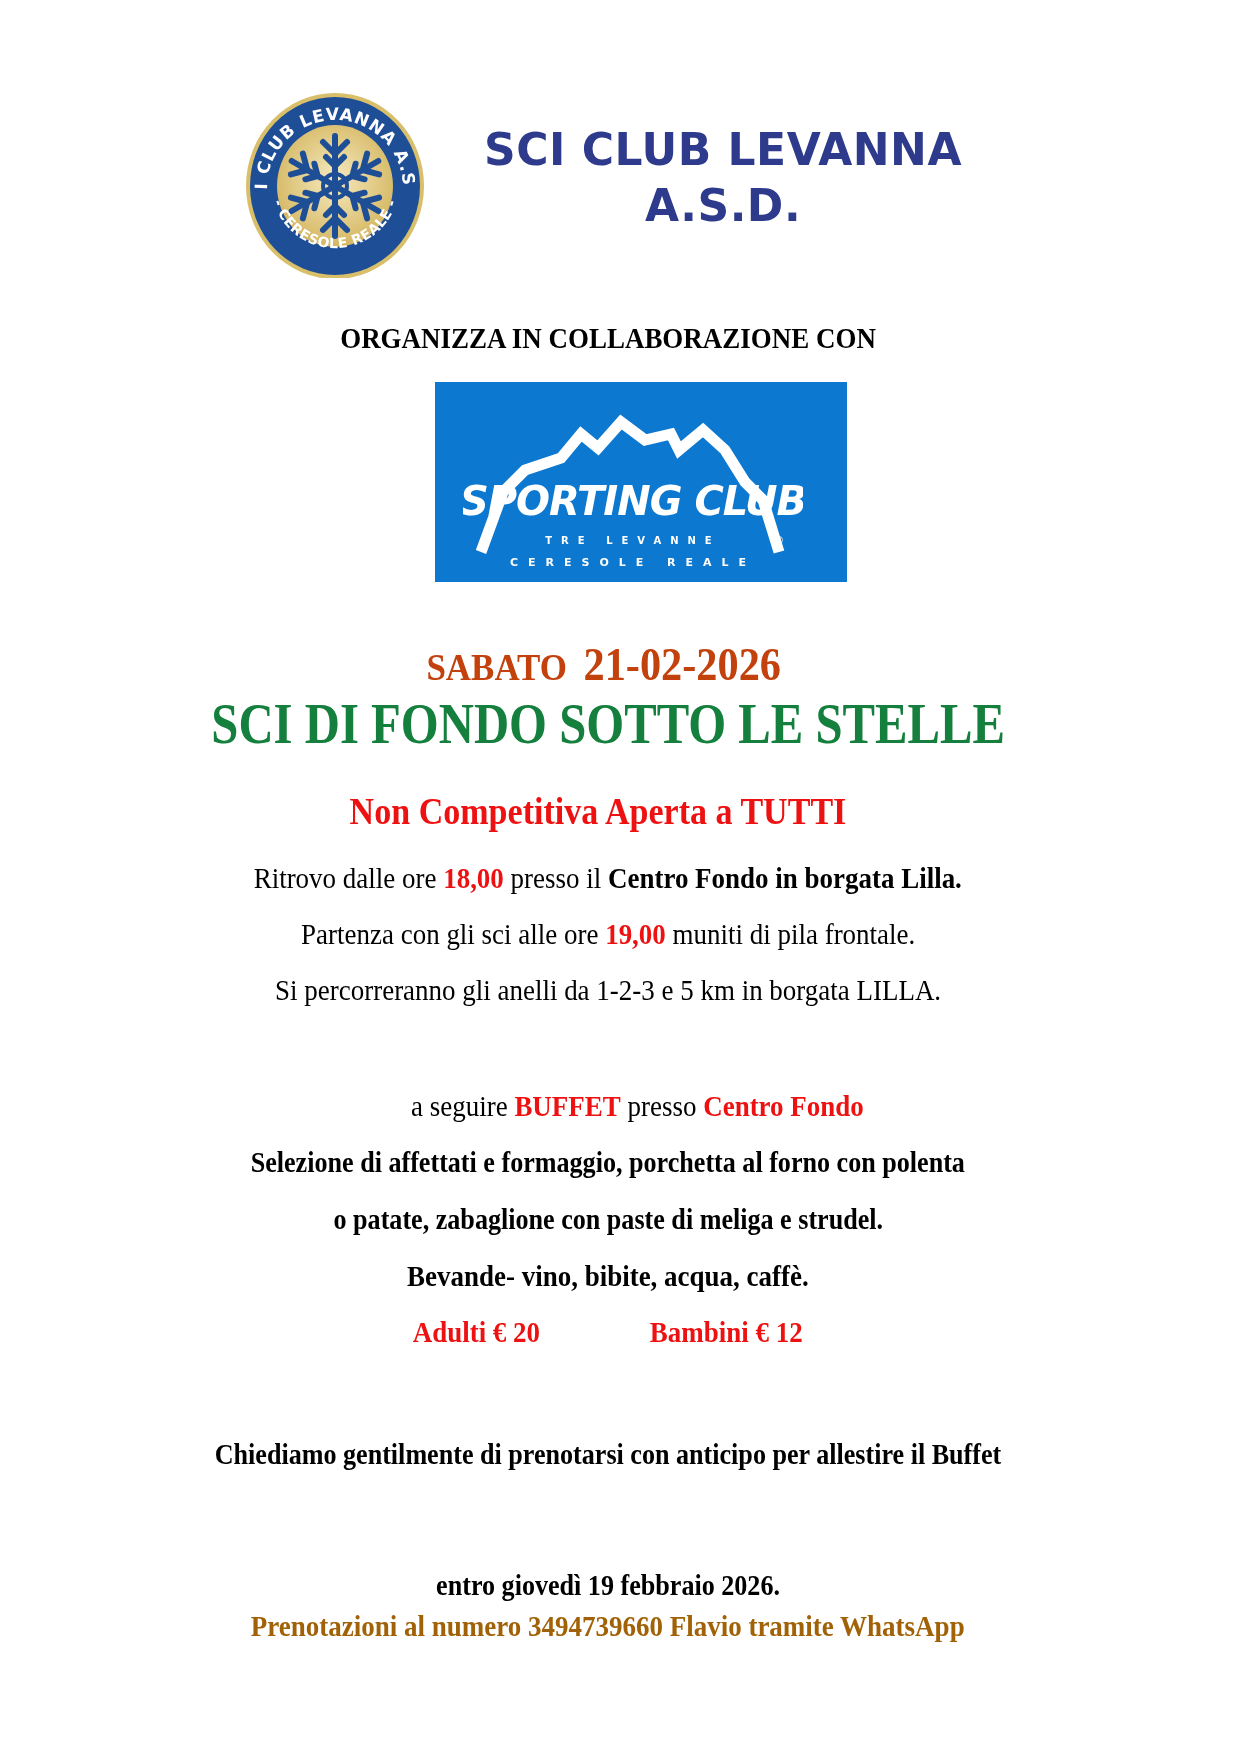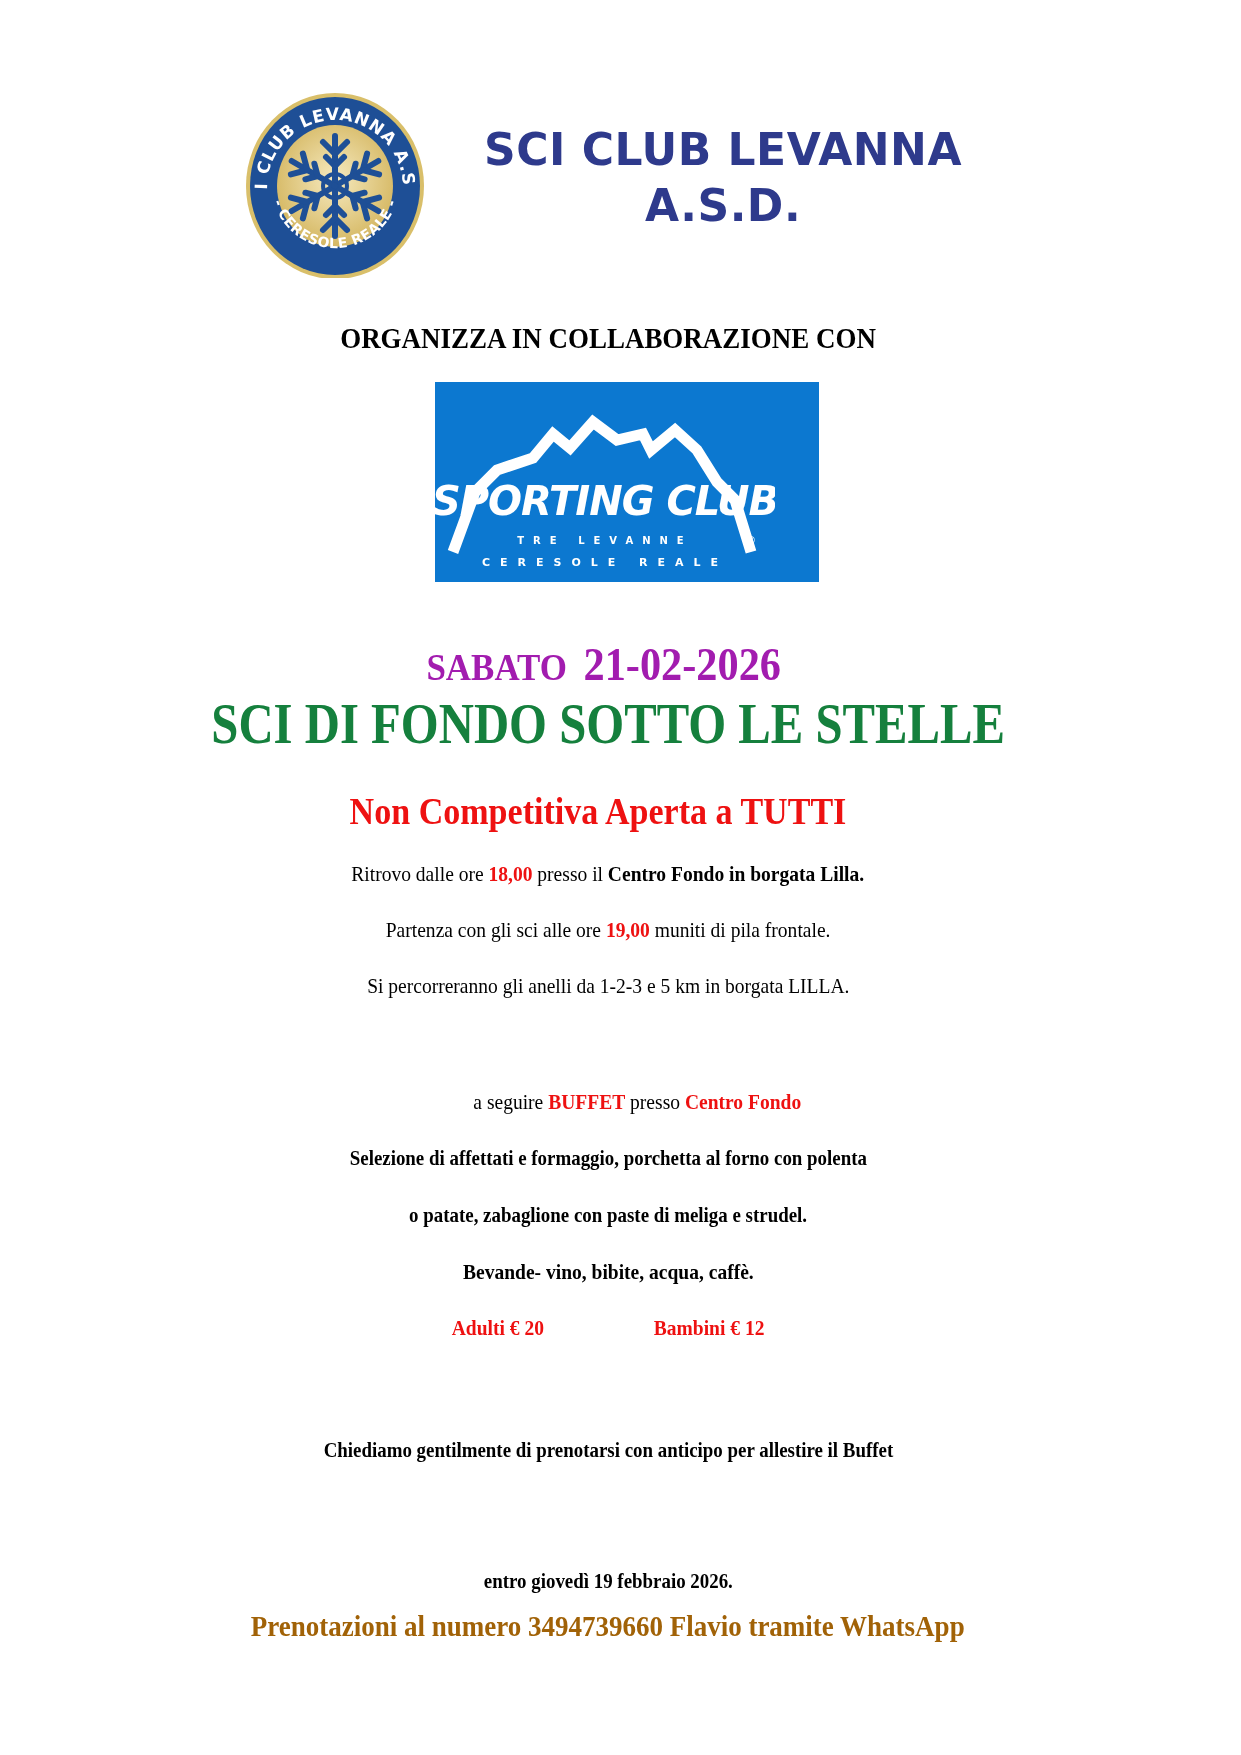--- a/index.html
+++ b/index.html
@@ -10,31 +10,31 @@
   .bold { font-weight:bold; }
   .condensed { display:inline-block; transform-origin:center; }
 
   
   #logo-circle { left:245px; top:88px; width:180px; height:190px; }
   #club-title { left:478px; top:122px; width:490px; text-align:center; color:#2e3a8c; font-family:"DejaVu Sans", sans-serif; font-weight:bold; font-size:44px; line-height:56px; letter-spacing:0.5px; }
 
   #organizza { top:322px; font-size:29px; font-weight:bold; }
   #organizza span { transform:scaleX(0.93); }
 
-  #sporting-box { left:435px; top:382px; width:384px; height:200px; background:#0c78d0; }
+  #sporting-box { left:435px; top:382px; width:384px; height:200px; background:#0c78d0;padding-left:28px; }
 
-  #date-line { top:638px; font-size:46px; font-weight:bold; color:#a21caf; }
+  #date-line { top:638px; font-size:46px; font-weight:bold; color:#c2410c; }
   #date-line .lbl { font-size:38px; margin-right:18px; }
   #date-line .inner { transform:scaleX(0.92); left:-4px; position:relative; }
   #title-line { top:692px; font-size:56px; font-weight:bold; color:#15803d; }
   #title-line .inner { transform:scaleX(0.87); }
   #subtitle-line { top:790px; font-size:37px; font-weight:bold; color:#ee1111; }
   #subtitle-line .inner { transform:scaleX(0.92); position:relative; left:-10px; }
 
-  .body-line { font-size:21px; }
+  .body-line { font-size:29px; }
   .body-line .inner { transform:scaleX(0.93); }
   #ritrovo { top:862px; }
   #partenza { top:918px; }
   #percorso { top:974px; }
 
   #buffet-intro { top:1090px;padding-left:29px; }
   #menu1 { top:1146px; font-weight:bold; }
   #menu1 .inner { transform:scaleX(0.9); }
   #menu2 { top:1203px; font-weight:bold; }
   #menu2 .inner { transform:scaleX(0.9); }

